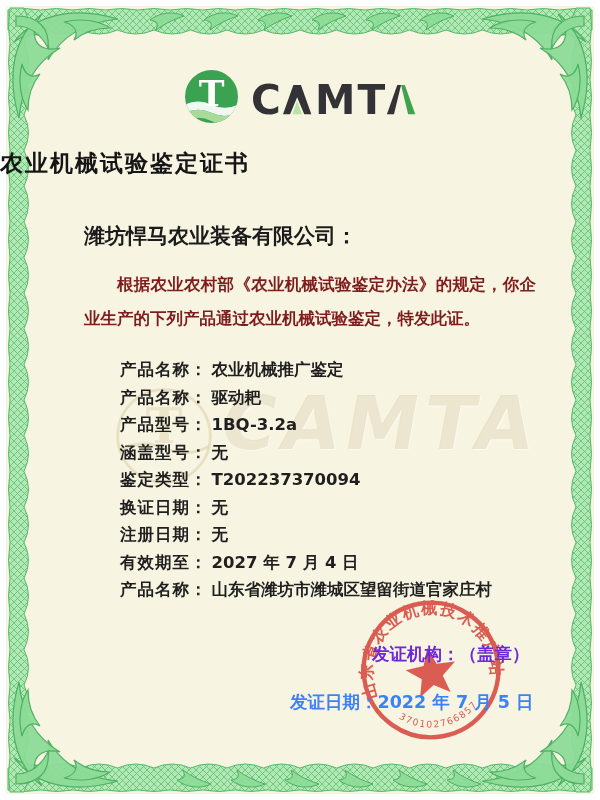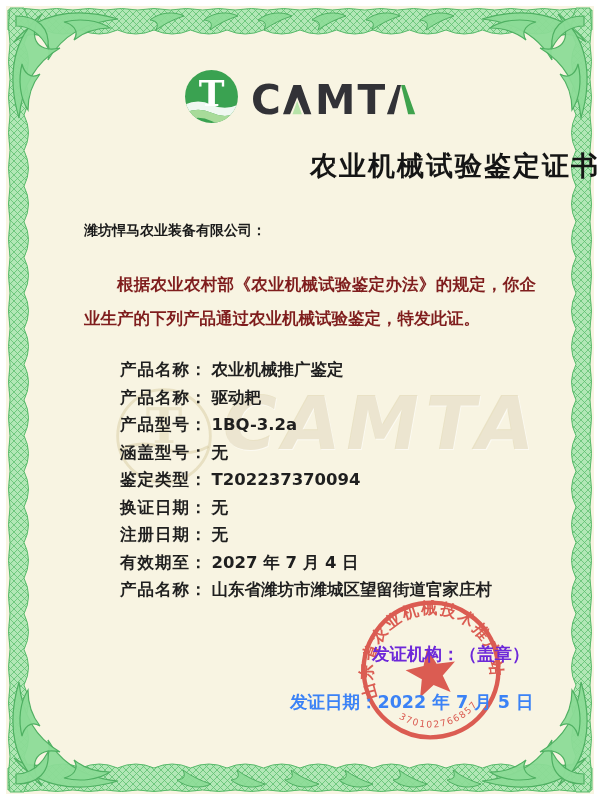--- a/index.html
+++ b/index.html
@@ -6,25 +6,25 @@
   .page{position:relative;width:600px;height:800px;background:#ffffff;overflow:hidden;
         font-family:"DejaVu Sans","Liberation Sans",sans-serif;}
   .paper{position:absolute;left:6px;top:6px;right:6px;bottom:6px;background:#f8f4e2;}
   #frame{position:absolute;left:0;top:0;width:600px;height:800px;pointer-events:none;}
 
   .logo-row{position:absolute;top:68px;left:0;right:0;display:flex;justify-content:center;
             align-items:center;gap:10px;}
   .logo-ic{width:57px;height:57px;display:block;}
   .wordmark{width:168px;height:34px;display:block;margin-top:6px;}
 
-  .title{position:absolute;top:148px;left:0;width:100%;text-align:right;
+  .title{position:absolute;top:148px;left:0;width:100%;text-align:left;
          font-family:Liberation Serif, serif;font-weight:700;
-         font-size:27px;letter-spacing:2px;color:#151515;}
+         font-size:23px;letter-spacing:2px;color:#151515;}
 
-  .recipient{position:absolute;top:222px;left:84px;font-size:14px;font-weight:700;color:#1b1b1b;}
+  .recipient{position:absolute;top:222px;left:84px;font-size:21px;font-weight:700;color:#1b1b1b;}
 
   .body-par{position:absolute;top:268px;left:84px;width:452px;font-size:16.5px;font-weight:600;
             line-height:34px;color:#7f1d1d;text-indent:33px;text-align:justify;word-break:break-all;}
 
   .fields{position:absolute;top:356px;left:120px;}
   .frow{line-height:27.5px;font-size:16.5px;font-weight:600;color:#1f1f1f;white-space:nowrap;}
   .flabel{letter-spacing:1px;}
   .fvalue{margin-left:4px;text-align:center;}
 
   .footer-issuer{position:absolute;top:642px;left:372px;font-size:17.5px;font-weight:700;

